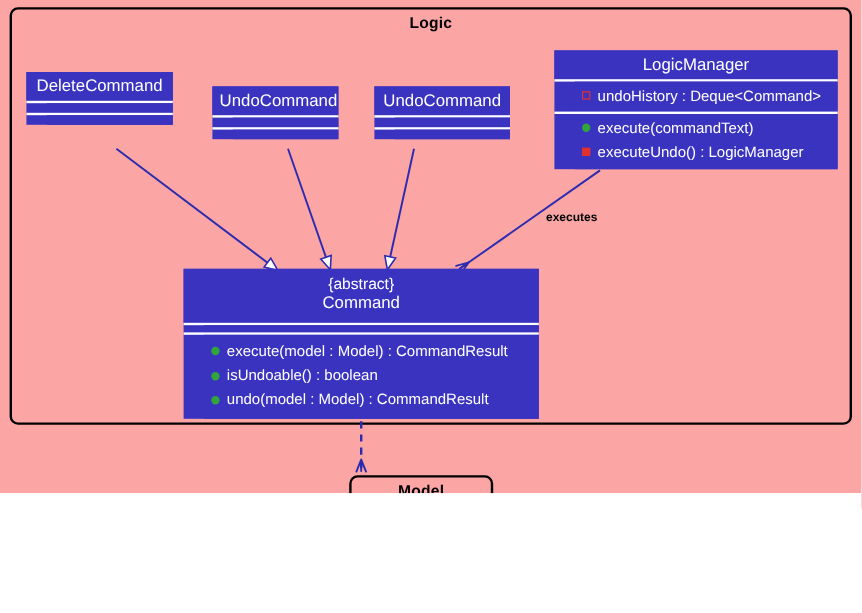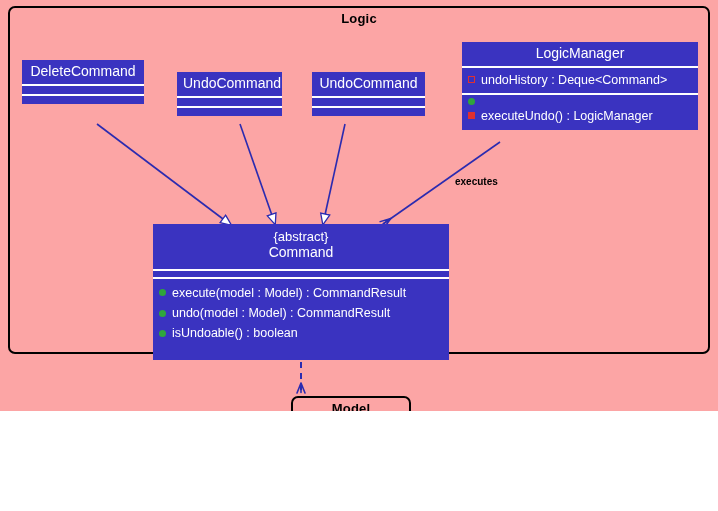--- a/index.html
+++ b/index.html
@@ -71,20 +71,21 @@
     font-size: 14px;
   }
   .uml-sep {
     height: 2px;
     background: #ffffff;
     width: 100%;
   }
   .uml-compartment {
     background: #3a33c0;
     box-sizing: border-box;
+    margin-left: 17px;
   }
   .uml-compartment.empty {
     height: 8px;
   }
   .uml-row {
     display: flex;
     align-items: center;
     font-size: 12.5px;
     color: #ffffff;
     padding: 1px 5px 1px 6px;
@@ -207,48 +208,49 @@
     <div class="uml-compartment" style="padding:2px 0 3px 0;">
       <div class="uml-row">
         <span class="vis priv-square-hollow"></span>
         <span>undoHistory : Deque&lt;Command&gt;</span>
       </div>
     </div>
     <div class="uml-sep"></div>
     <div class="uml-compartment" style="padding:2px 0 4px 0;">
       <div class="uml-row">
         <span class="vis pub-circle"></span>
+        <span>execute(commandText)</span>
       </div>
       <div class="uml-row">
         <span class="vis priv-square"></span>
         <span>executeUndo() : LogicManager</span>
       </div>
     </div>
   </div>
 
   <div class="uml-class" style="left:153px; top:224px; width:296px;">
     <div class="uml-head" style="padding-top:5px; padding-bottom:8px;">
       <span class="stereo">{abstract}</span>
       <span class="cname">Command</span>
     </div>
     <div class="uml-sep"></div>
     <div class="uml-compartment" style="height:6px;"></div>
     <div class="uml-sep"></div>
-    <div class="uml-compartment" style="padding:4px 0 17px 0;">
+    <div class="uml-compartment" style="padding:4px 0 6px 0;">
       <div class="uml-row">
         <span class="vis pub-circle"></span>
         <span>execute(model : Model) : CommandResult</span>
       </div>
       <div class="uml-row">
         <span class="vis pub-circle"></span>
+        <span>isUndoable() : boolean</span>
+      </div>
+      <div class="uml-row">
+        <span class="vis pub-circle"></span>
         <span>undo(model : Model) : CommandResult</span>
-      </div>
-      <div class="uml-row">
-        <span class="vis pub-circle"></span>
-        <span>isUndoable() : boolean</span>
       </div>
     </div>
   </div>
 
   <div class="uml-class" style="left:333px; top:437px; width:57px;">
     <div class="uml-head" style="padding:2px 5px 3px 5px;">
       <span class="cname">Model</span>
     </div>
     <div class="uml-sep"></div>
     <div class="uml-compartment empty" style="height:6px;"></div>

